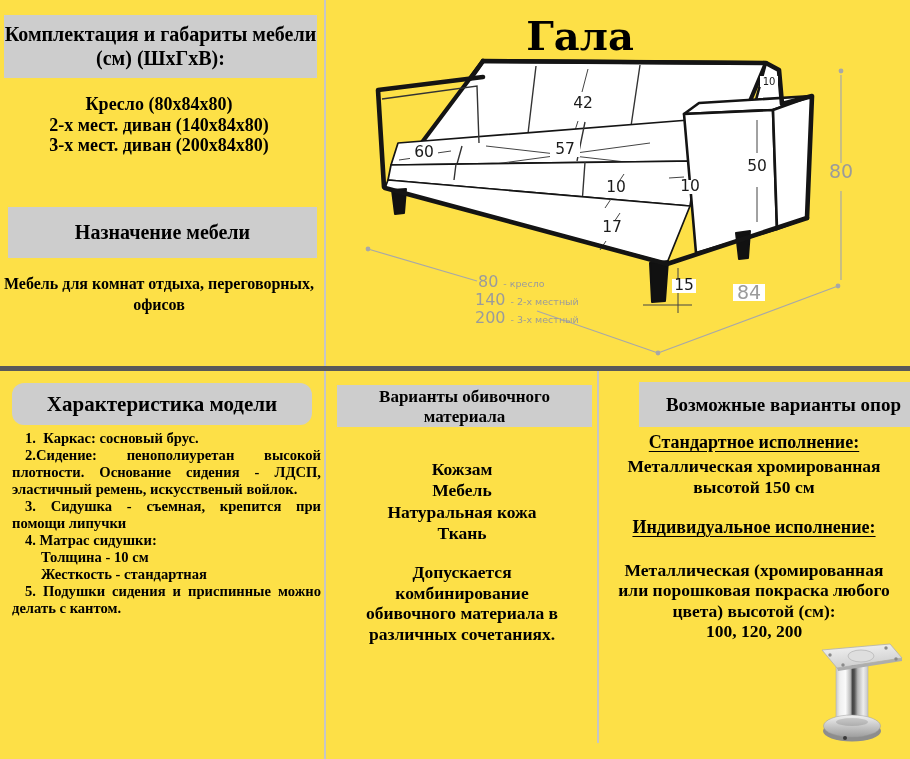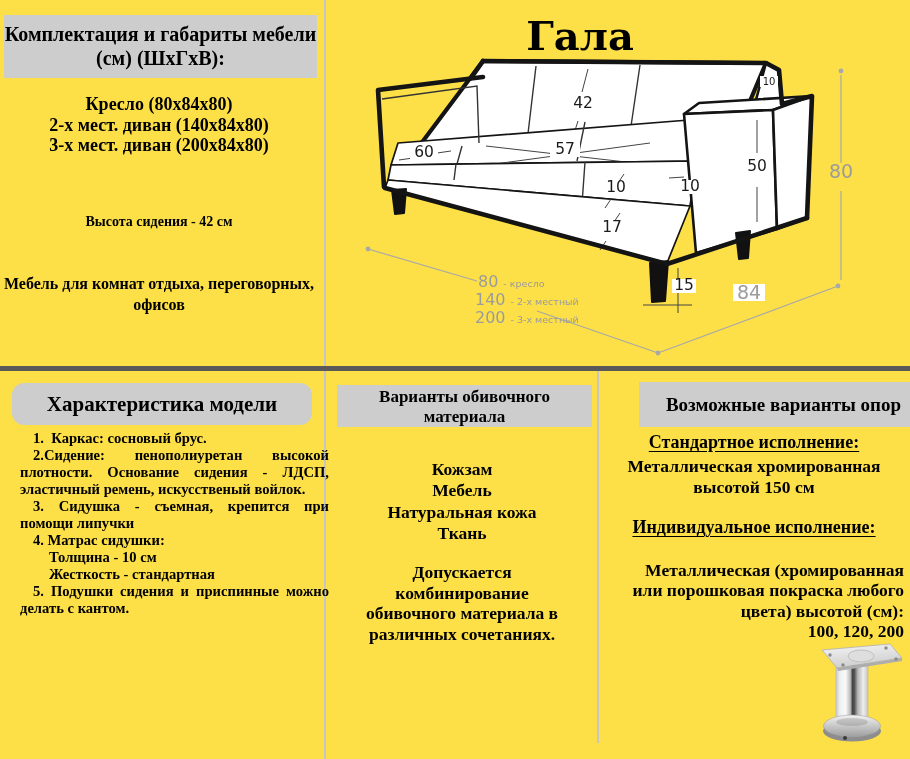--- a/index.html
+++ b/index.html
@@ -11,35 +11,35 @@
   .vdiv{width:2px;background:#c6c6c6;}
   .hbar{left:0;top:366px;width:910px;height:5px;background:#595959;}
   
   .box1{left:4px;top:15px;width:313px;height:63px;font-size:20px;line-height:24px;padding-top:7px;box-sizing:border-box;}
   .toplist{left:0;top:94px;width:318px;font-size:18px;line-height:20.5px;}
   .seath{left:0;top:166px;width:318px;font-size:14px;margin-top:48px;}
   .box2{left:8px;top:207px;width:309px;height:51px;font-size:20px;line-height:51px;}
   .purpose{left:0;top:274px;width:318px;font-size:16px;line-height:20.5px;}
   
   .box3{left:12px;top:383px;width:300px;height:42px;font-size:21px;line-height:42px;border-radius:12px;}
-  .chars{left:20px;top:430px;width:309px;font-size:14.6px;line-height:17px;font-weight:bold;}
+  .chars{left:12px;top:430px;width:309px;font-size:14.6px;line-height:17px;font-weight:bold;}
   .chars .jl{text-align:justify;text-align-last:justify;}
   .chars .n{padding-left:13px;}
   .chars .sub{padding-left:29px;}
   
   .box4{left:337px;top:385px;width:255px;height:42px;font-size:17px;line-height:20px;padding-top:2px;box-sizing:border-box;}
   .mats{left:332px;top:459px;width:260px;font-size:17.5px;line-height:21.4px;}
   .upnote{left:332px;top:562px;width:260px;font-size:17.5px;line-height:20.6px;}
   
   .box5{left:608px;top:382px;width:289px;height:45px;font-size:19px;line-height:45px;margin-left:31px;}
   .suptitle{font-size:18px;text-decoration:underline;text-underline-offset:3px;}
   .std-t{left:604px;top:432px;width:300px;}
   .std-l{left:604px;top:456px;width:300px;font-size:17.5px;line-height:20.5px;}
   .ind-t{left:604px;top:517px;width:300px;}
-  .ind-l{left:604px;top:560px;width:300px;font-size:17.5px;line-height:20.3px;text-align:right;}
+  .ind-l{left:604px;top:560px;width:300px;font-size:17.5px;line-height:20.3px;}
   
   .f{fill:#fff;stroke:#141414;stroke-linejoin:round;}
   .t4{stroke-width:4.2;} .t2{stroke-width:2.6;} .t1{stroke-width:1.7;}
   .t4nf{fill:none;stroke:#141414;stroke-width:4.6;stroke-linecap:round;stroke-linejoin:round;}
   .ln{fill:none;stroke:#333;stroke-width:1.4;}
   .ln1{fill:none;stroke:#444;stroke-width:1;}
   .leg{fill:#111;stroke:#111;stroke-width:2;stroke-linejoin:round;}
   .dl{font:400 15.5px "DejaVu Sans",sans-serif;fill:#1b1b1b;text-anchor:middle;}
   .dls{font:400 10px "DejaVu Sans",sans-serif;fill:#1b1b1b;text-anchor:middle;}
   .gd{stroke:#a8a8a8;stroke-width:1.2;fill:none;}
@@ -62,20 +62,23 @@
 
   <div class="abs gbox box1">
     <span>Комплектация и габариты мебели (см) (ШхГхВ):</span>
   </div>
   <div class="abs ctr toplist">
     <div>Кресло (80х84х80)</div>
     <div>2-х мест. диван (140х84х80)</div>
     <div>3-х мест. диван (200х84х80)</div>
   </div>
   <div class="abs ctr seath">Высота сидения - 42 см</div>
+  <div class="abs gbox box2">
+    <span>Назначение мебели</span>
+  </div>
   <div class="abs ctr purpose">Мебель для комнат отдыха, переговорных, офисов</div>
 
   <svg class="abs" style="left:326px;top:0;" width="584" height="375" viewBox="326 0 584 375">
     <text class="ttl" x="580" y="50">Гала</text>
 
     <path class="f t4" d="M483,61 L766,63 L742,120 L420,145 Z"></path>
     <path class="f t2" d="M766,63 L779,70 L782,104 L750,122 Z"></path>
     <path class="ln" d="M536,66 L527,142 M640,65 L630,133"></path>
     <path class="ln1" d="M588,69 L582,92 M578,121 L571,143"></path>
 

